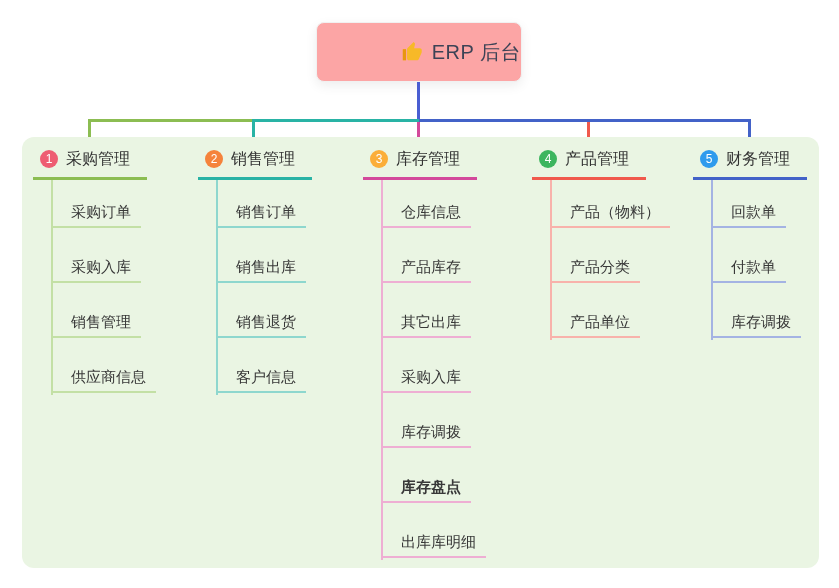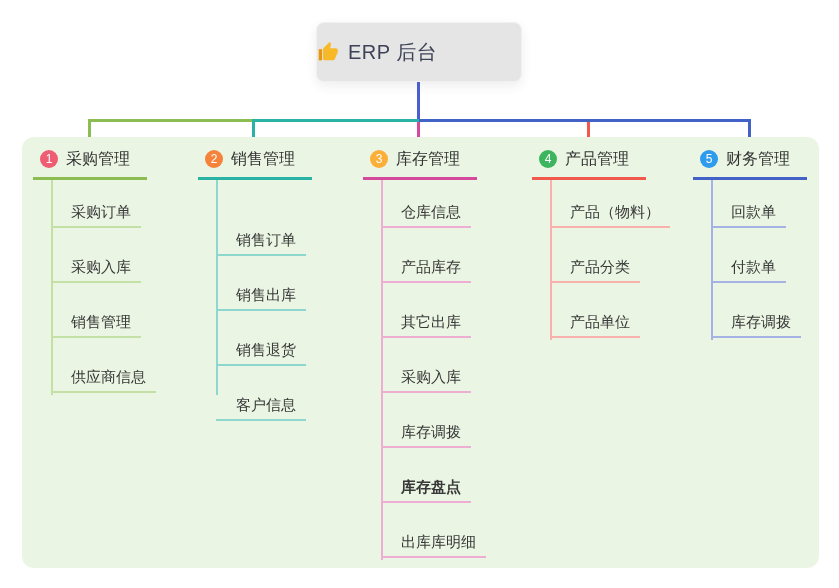--- a/index.html
+++ b/index.html
@@ -2,23 +2,23 @@
 <html style="--panel-bg: #eaf5e3; --root-connector: #4a5ed2; --branch1: #8cbd52; --branch1-light: #c3e0a5; --badge1: #ee5d72; --branch2: #29b3a5; --branch2-light: #8ed7ce; --badge2: #f5833b; --branch3: #d3499b; --branch3-light: #eeaed3; --badge3: #fbae38; --branch4: #f0594c; --branch4-light: #f8b2ab; --badge4: #3cb55e; --branch5: #4362c8; --branch5-light: #a4b3e3; --badge5: #2f9bed;"><head>
 <meta charset="utf-8">
 <style>
   * { margin:0; padding:0; box-sizing:border-box; }
   html,body { width:839px; height:588px; background:#ffffff; overflow:hidden;
               font-family:"Liberation Sans","DejaVu Sans",sans-serif; }
   .stage { position:relative; width:839px; height:588px; }
 
   
   .root-node { position:absolute; left:316px; top:22px; width:206px; height:60px;
-    background:#e5e5e5; border:1px solid #f1f1f1; border-radius:8px;
+    background:#fca5a5; border:1px solid #f1f1f1; border-radius:8px;
     box-shadow:0 4px 12px rgba(0,0,0,.07);
-    display:flex; align-items:center; justify-content:flex-start; gap:9px;
+    display:flex; align-items:center; justify-content:flex-end; gap:9px;
     font-size:20px; color:#3d4356; letter-spacing:.5px; }
   .root-node .thumb { width:22px; height:22px; display:inline-block; }
 
   
   .line { position:absolute; }
   .root-vline   { left:417px; top:82px;  width:3px;  height:38px; background:var(--root-connector); }
   .bus-green    { left:88px;  top:119px; width:166px; height:3px; background:var(--branch1); border-top-left-radius:3px; }
   .bus-teal     { left:253px; top:119px; width:166px; height:3px; background:var(--branch2); }
   .bus-blue     { left:419px; top:119px; width:332px; height:3px; background:var(--branch5); border-top-right-radius:3px; }
   .drop1 { left:88px;  top:119px; width:3px; height:32px; background:var(--branch1); }
@@ -53,21 +53,21 @@
   .trunk { position:absolute; left:18px; top:43px; width:2px; }
   .col1 .trunk { height:215px; background:var(--branch1-light); }
   .col2 .trunk { height:215px; background:var(--branch2-light); }
   .col3 .trunk { height:380px; background:var(--branch3-light); }
   .col4 .trunk { height:160px; background:var(--branch4-light); }
   .col5 .trunk { height:160px; background:var(--branch5-light); }
 
   .child { position:absolute; left:18px; height:30px; line-height:27px;
     padding:0 10px 0 20px; font-size:15px; color:#383838; white-space:nowrap; cursor:default; }
   .col1 .child { border-bottom:2px solid var(--branch1-light); }
-  .col2 .child { border-bottom:2px solid var(--branch2-light);margin-top:28px; }
+  .col2 .child { border-bottom:2px solid var(--branch2-light); }
   .col3 .child { border-bottom:2px solid var(--branch3-light); }
   .col4 .child { border-bottom:2px solid var(--branch4-light); }
   .col5 .child { border-bottom:2px solid var(--branch5-light); }
   .r0 { top:61px; }  .r1 { top:116px; } .r2 { top:171px; } .r3 { top:226px; }
   .r4 { top:281px; } .r5 { top:336px;font-weight:bold; } .r6 { top:391px; }
 </style>
 </head>
 <body>
 
 <div class="stage">

